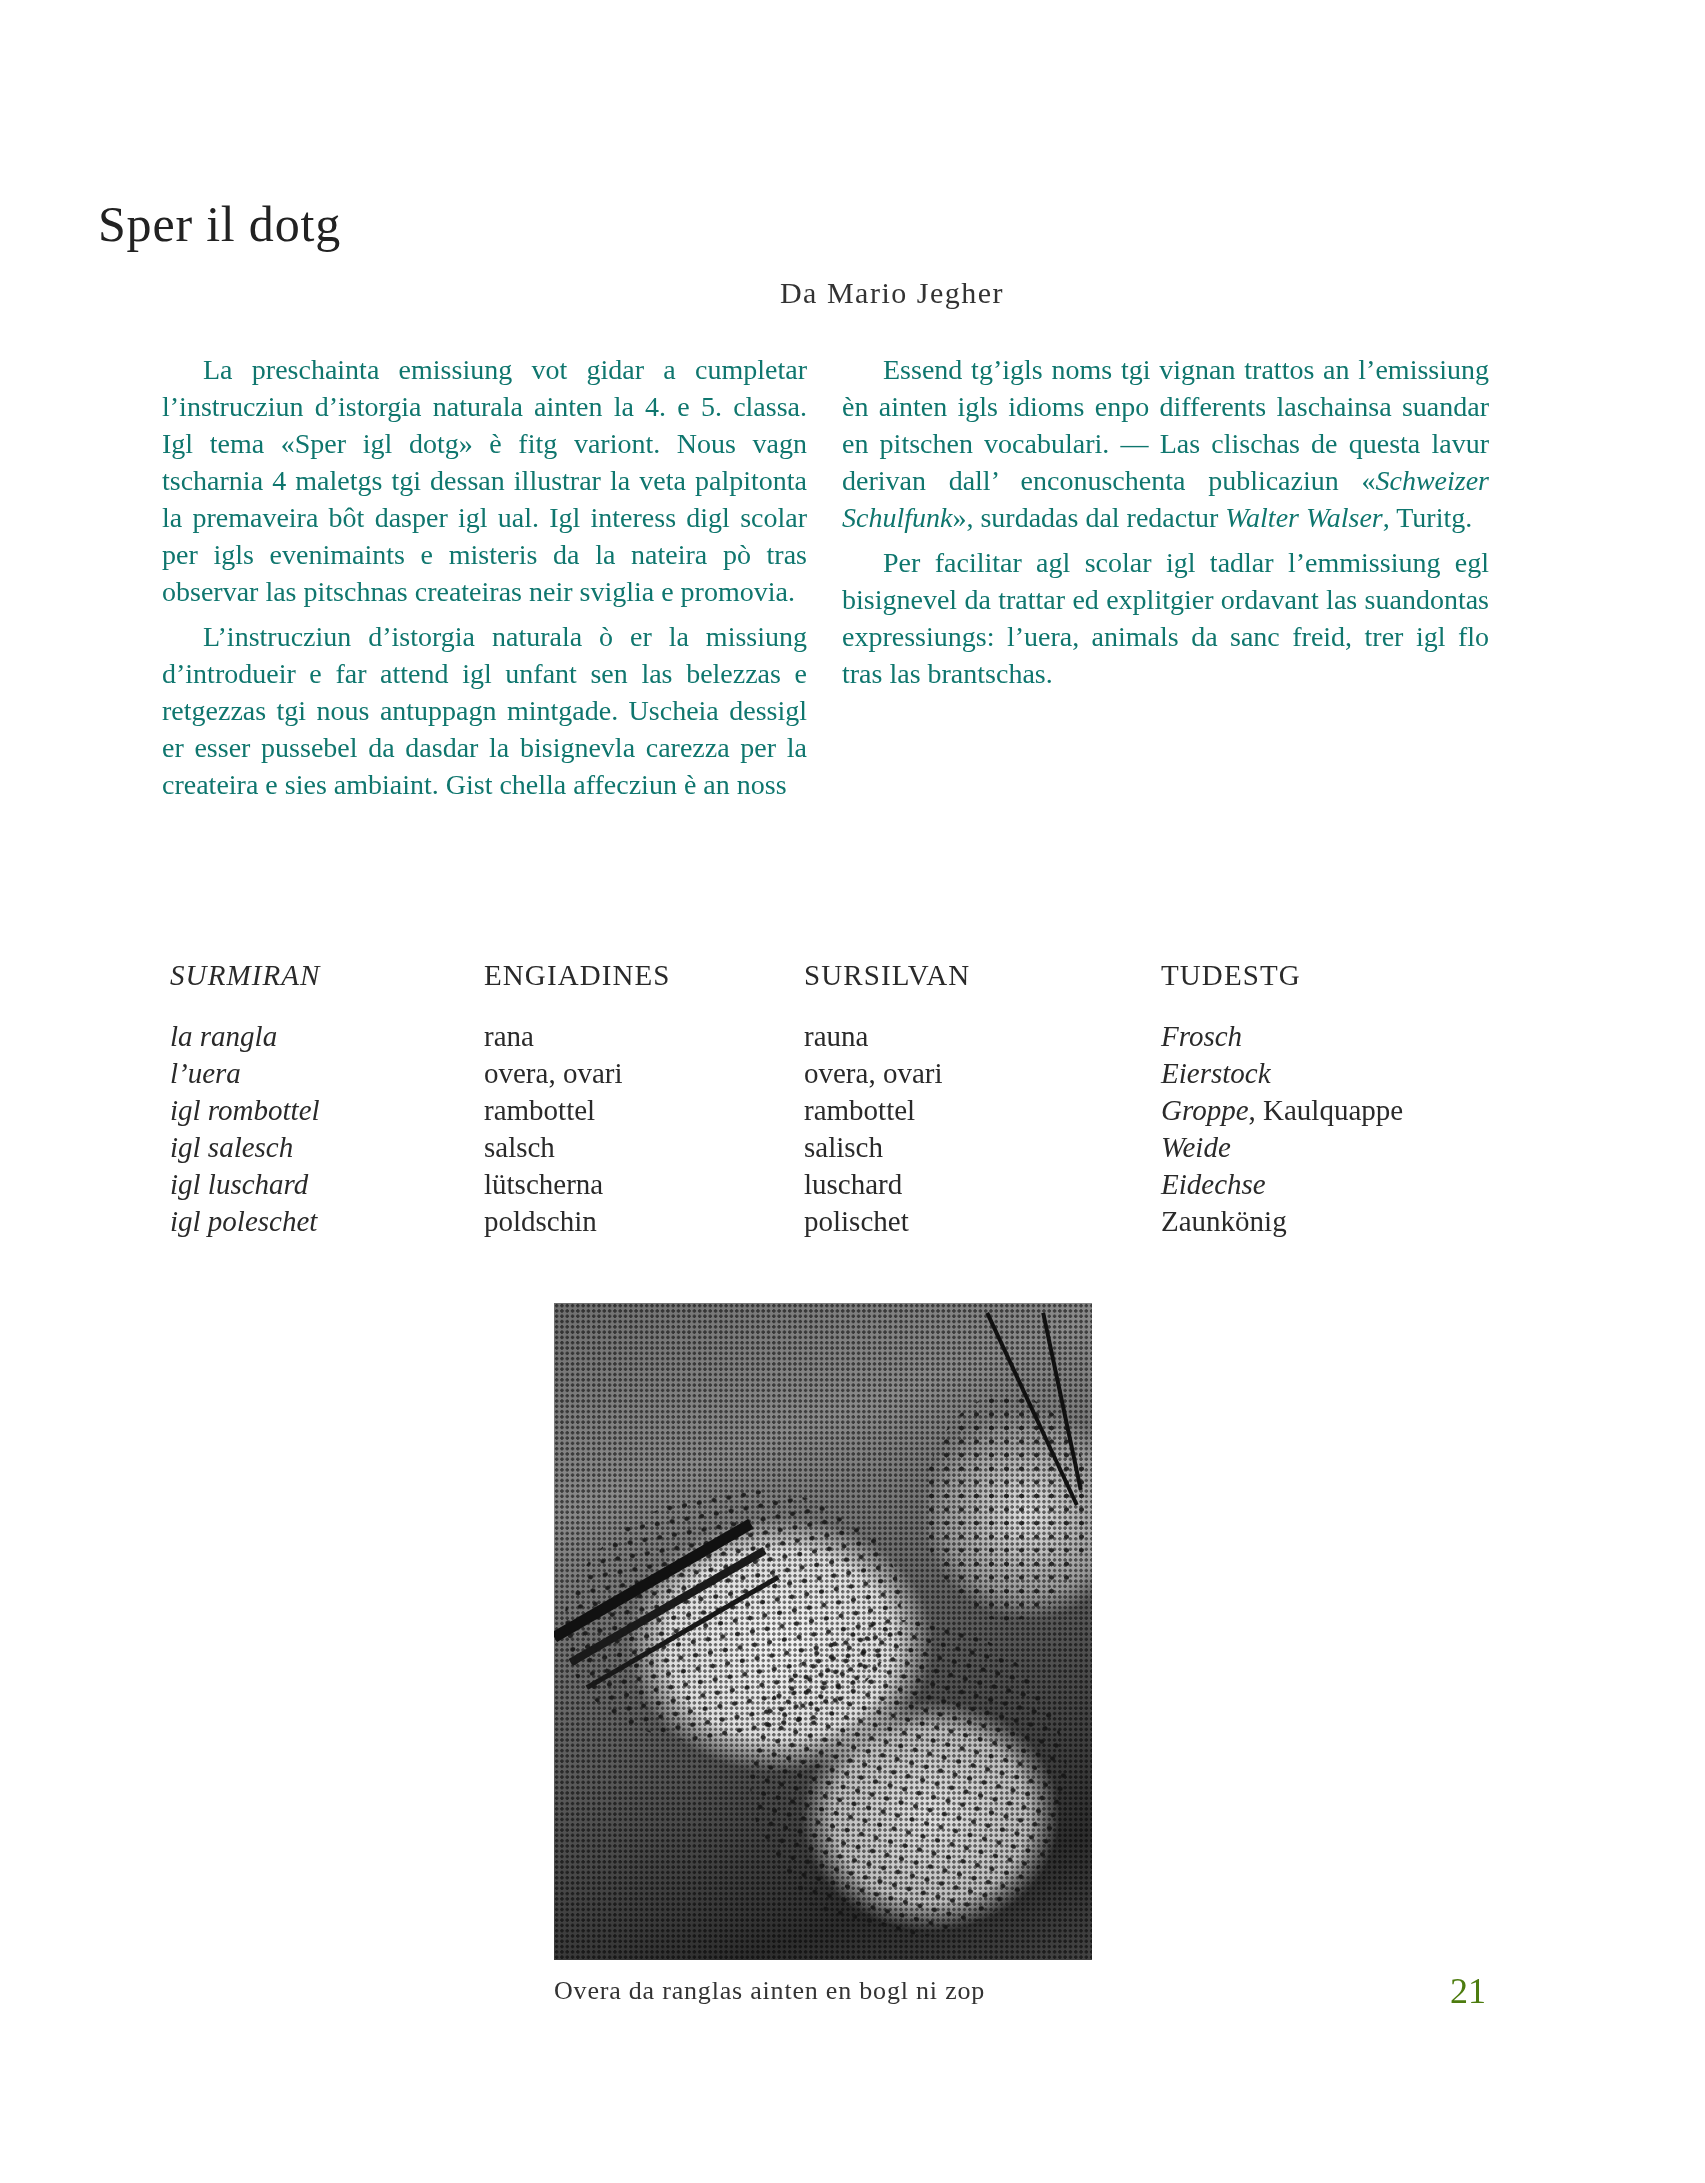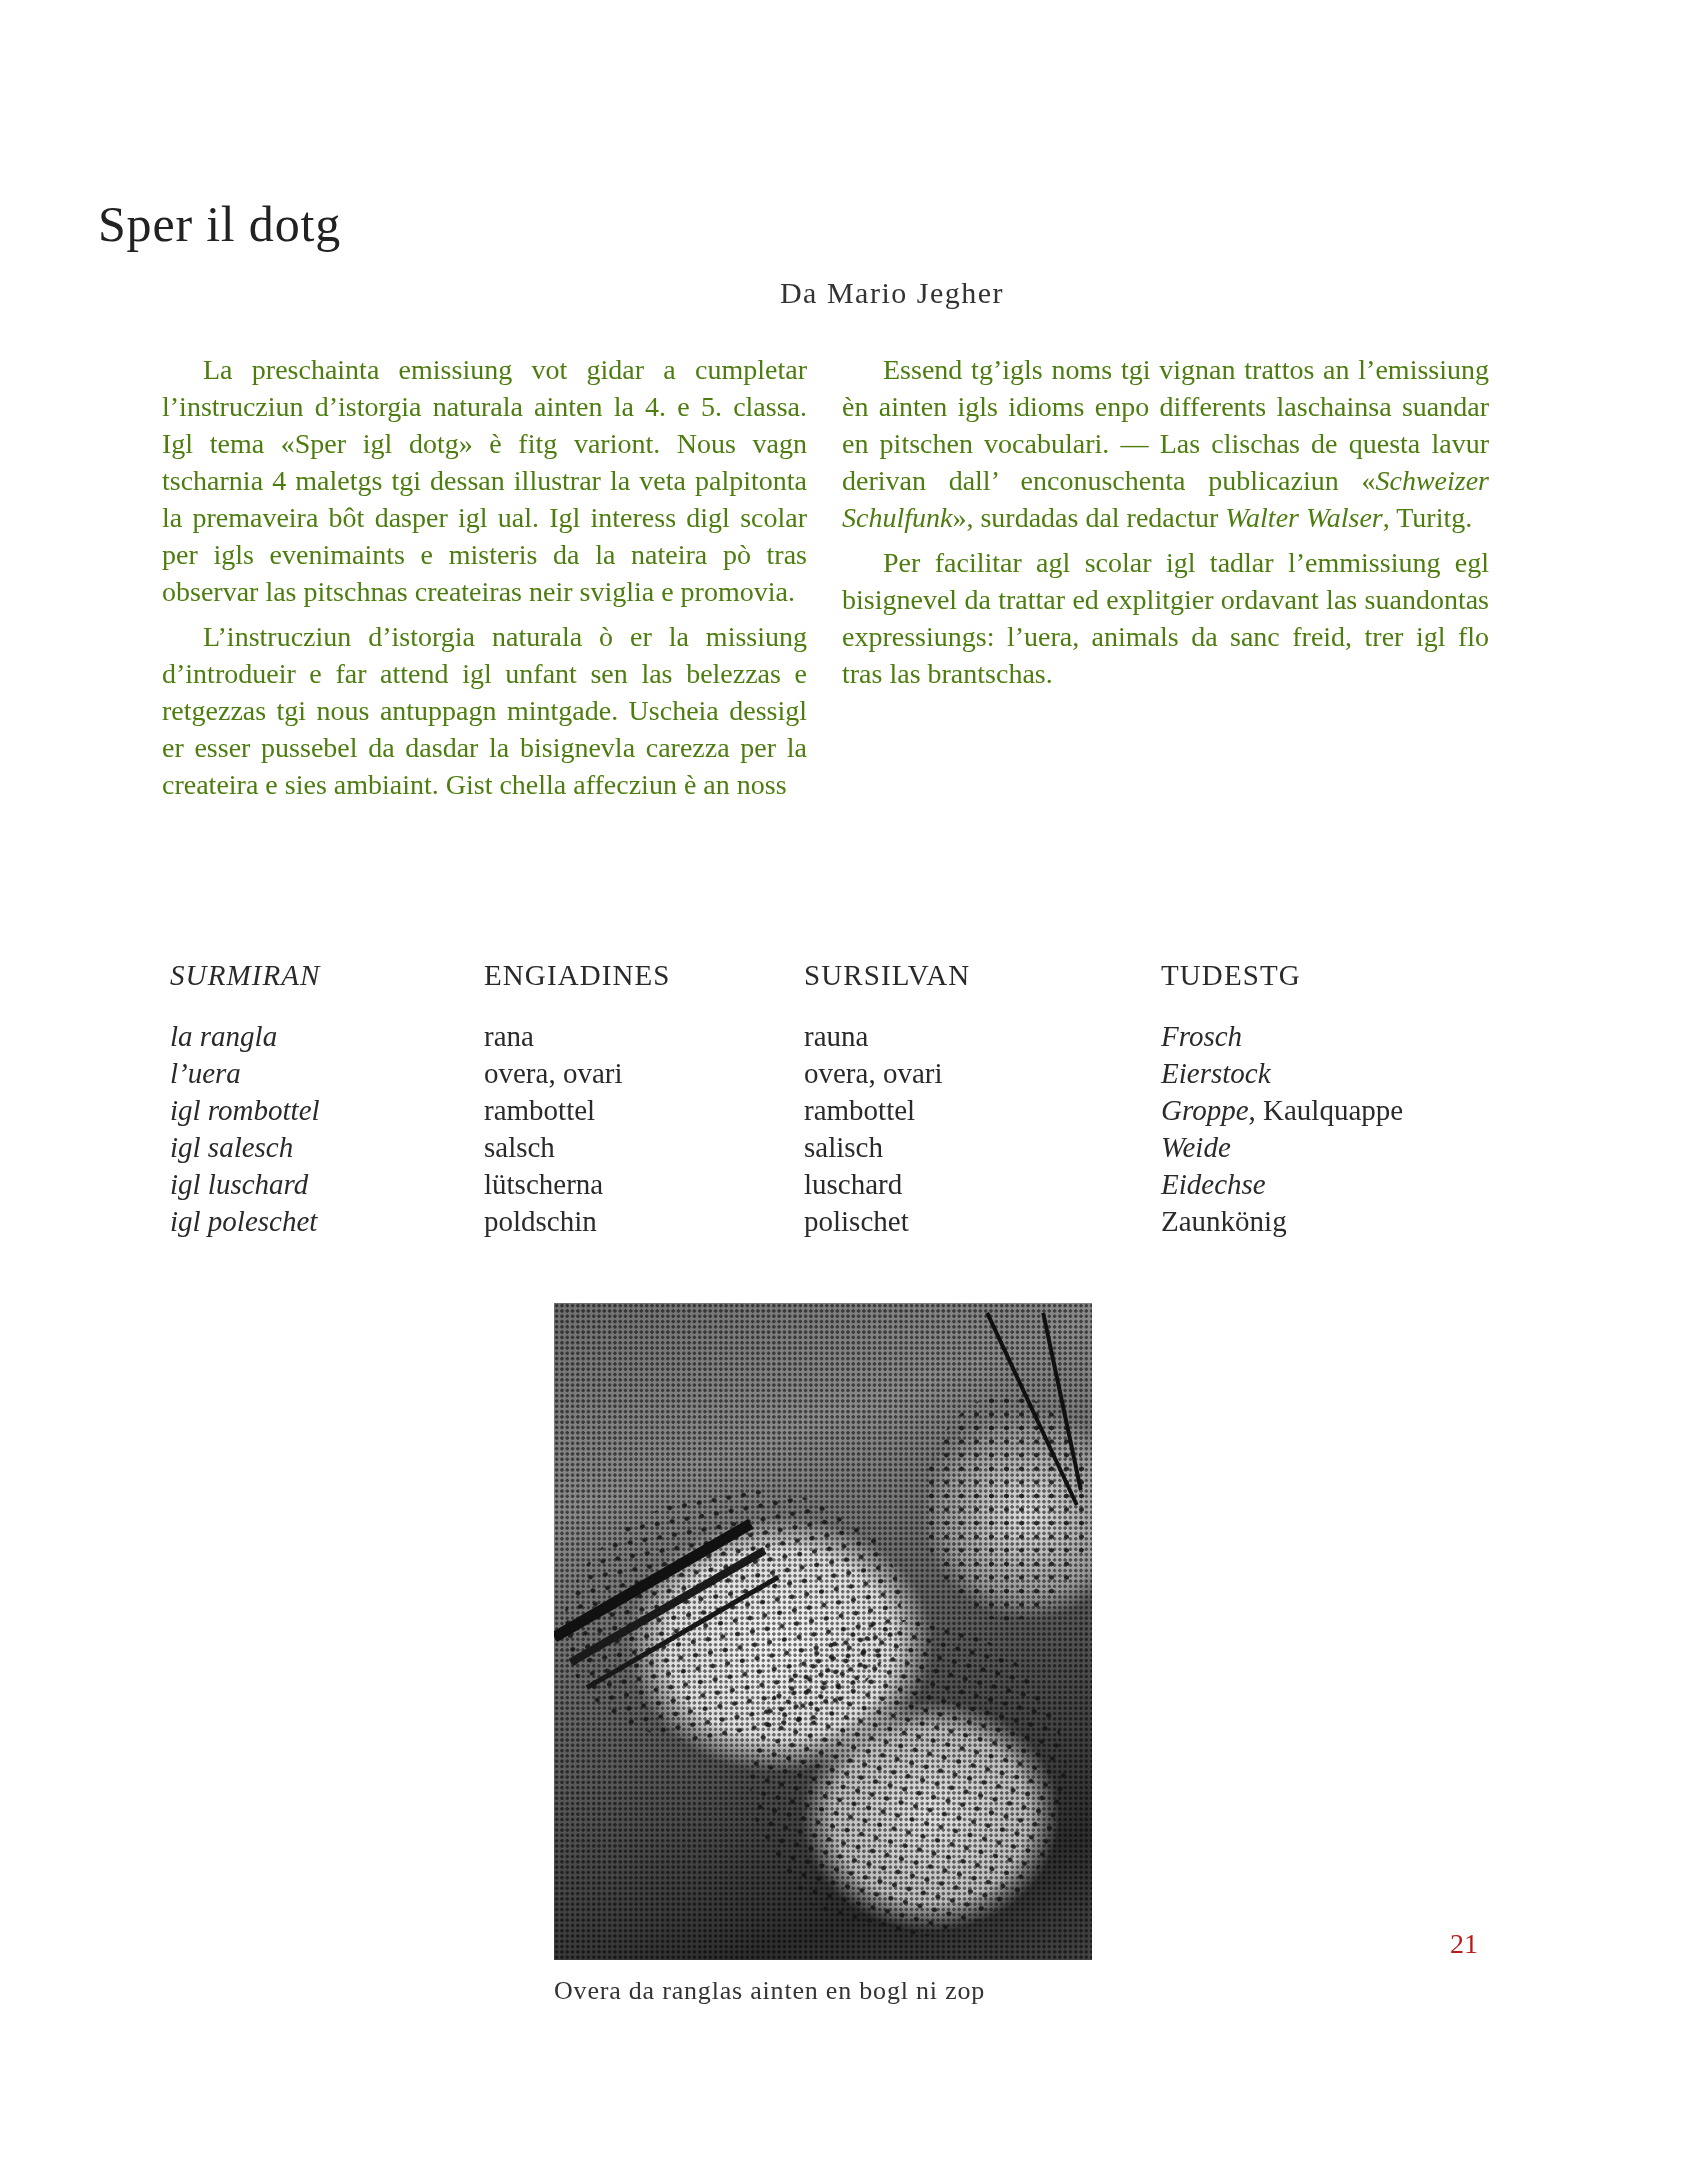--- a/index.html
+++ b/index.html
@@ -31,21 +31,21 @@
       color: #333;
       padding-left: 78px;
       box-sizing: border-box;
     }
     .col {
       position: absolute;
       top: 351px;
       font-size: 28px;
       line-height: 37px;
       text-align: justify;
-      color: #4d7c0f;
+      color: #0f766e;
     }
     .col.left { left: 162px; width: 645px; }
     .col.right { left: 842px; width: 647px; }
     .col p { margin: 0 0 7.6px 0; text-indent: 41px; hyphens: manual; }
     .col p.cont { text-indent: 0; }
     .col em { font-style: italic; }
 
     .vocab {
       position: absolute;
       top: 959px;
@@ -113,24 +113,24 @@
       position: absolute;
       top: 1976px;
       left: 554px;
       width: 538px;
       font-size: 26px;
       letter-spacing: 0.8px;
       color: #333;
     }
     .page-number {
       position: absolute;
-      top: 1928px;
+      top: 1970px;
       left: 1450px;
-      font-size: 28px;
-      color: #b91c1c;
+      font-size: 36px;
+      color: #4d7c0f;
     }
   </style>
 </head>
 <body>
 
 <div>
 
   <h1 class="title" style="margin:0;font-weight:normal;">Sper il dotg</h1>
   <div class="author">Da Mario Jegher</div>
 

